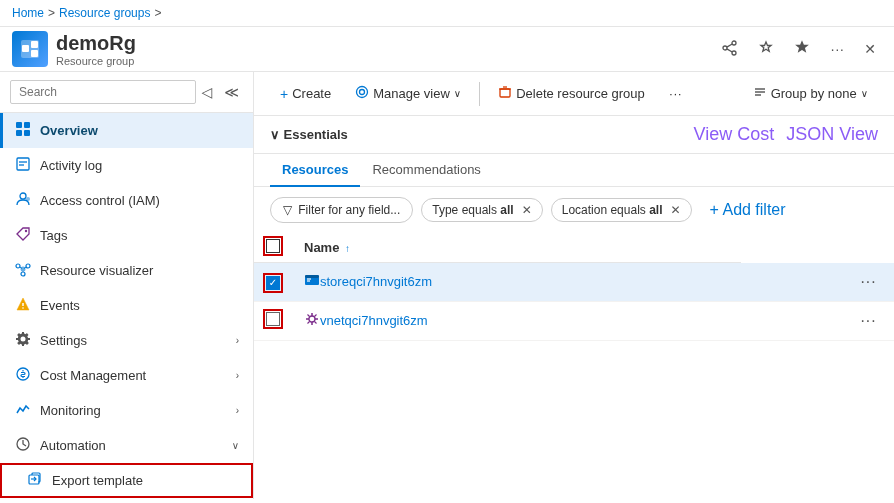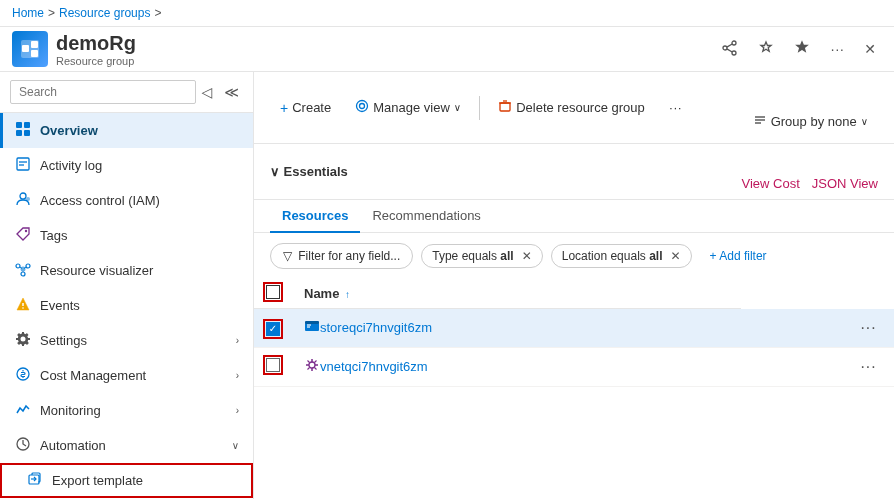--- a/index.html
+++ b/index.html
@@ -116,33 +116,33 @@
       background: none;
       cursor: pointer;
       font-size: 13px;
       color: #333;
       border-radius: 2px;
     }
     .toolbar-btn .btn-icon { font-size: 14px; color: #0078d4; }
     .toolbar-btn.delete .btn-icon { color: #d73b02; }
     .toolbar-sep { width: 1px; height: 24px; background: #ccc; margin: 0 4px; }
     .toolbar-right { margin-left: auto; display: flex; align-items: center; gap: 4px; }
-    .group-by-btn { display: flex; align-items: center; gap: 4px; padding: 5px 10px; border: none; background: none; cursor: pointer; font-size: 13px; color: #333; margin-top: 28px; }
+    .group-by-btn { display: flex; align-items: center; gap: 4px; padding: 5px 10px; border: none; background: none; cursor: pointer; font-size: 13px; color: #333; }
 
     
     .essentials-header {
       display: flex;
       align-items: center;
       justify-content: space-between;
       padding: 8px 16px;
       border-bottom: 1px solid #e5e5e5;
     }
     .essentials-toggle { display: flex; align-items: center; gap: 4px; font-size: 13px; font-weight: 600; cursor: pointer; }
     .essentials-links { display: flex; gap: 12px; }
-    .essentials-link { color: #be185d; text-decoration: none; font-size: 13px; cursor: pointer; margin-top: 24px; }
+    .essentials-link { color: #8b5cf6; text-decoration: none; font-size: 18px; cursor: pointer; }
 
     
     .tabs {
       display: flex;
       border-bottom: 1px solid #e5e5e5;
       padding: 0 16px;
     }
     .tab {
       padding: 8px 12px;
       font-size: 13px;
@@ -188,21 +188,21 @@
     .filter-tag .close-x { cursor: pointer; color: #555; margin-left: 2px; font-size: 12px; }
     .add-filter-btn {
       display: flex;
       align-items: center;
       gap: 4px;
       padding: 4px 10px;
       border: none;
       background: none;
       cursor: pointer;
       color: #0078d4;
-      font-size: 12px;
+      font-size: 16px;
     }
 
     
     .resources-table {
       width: 100%;
       border-collapse: collapse;
     }
     .resources-table th {
       text-align: left;
       padding: 6px 12px;

